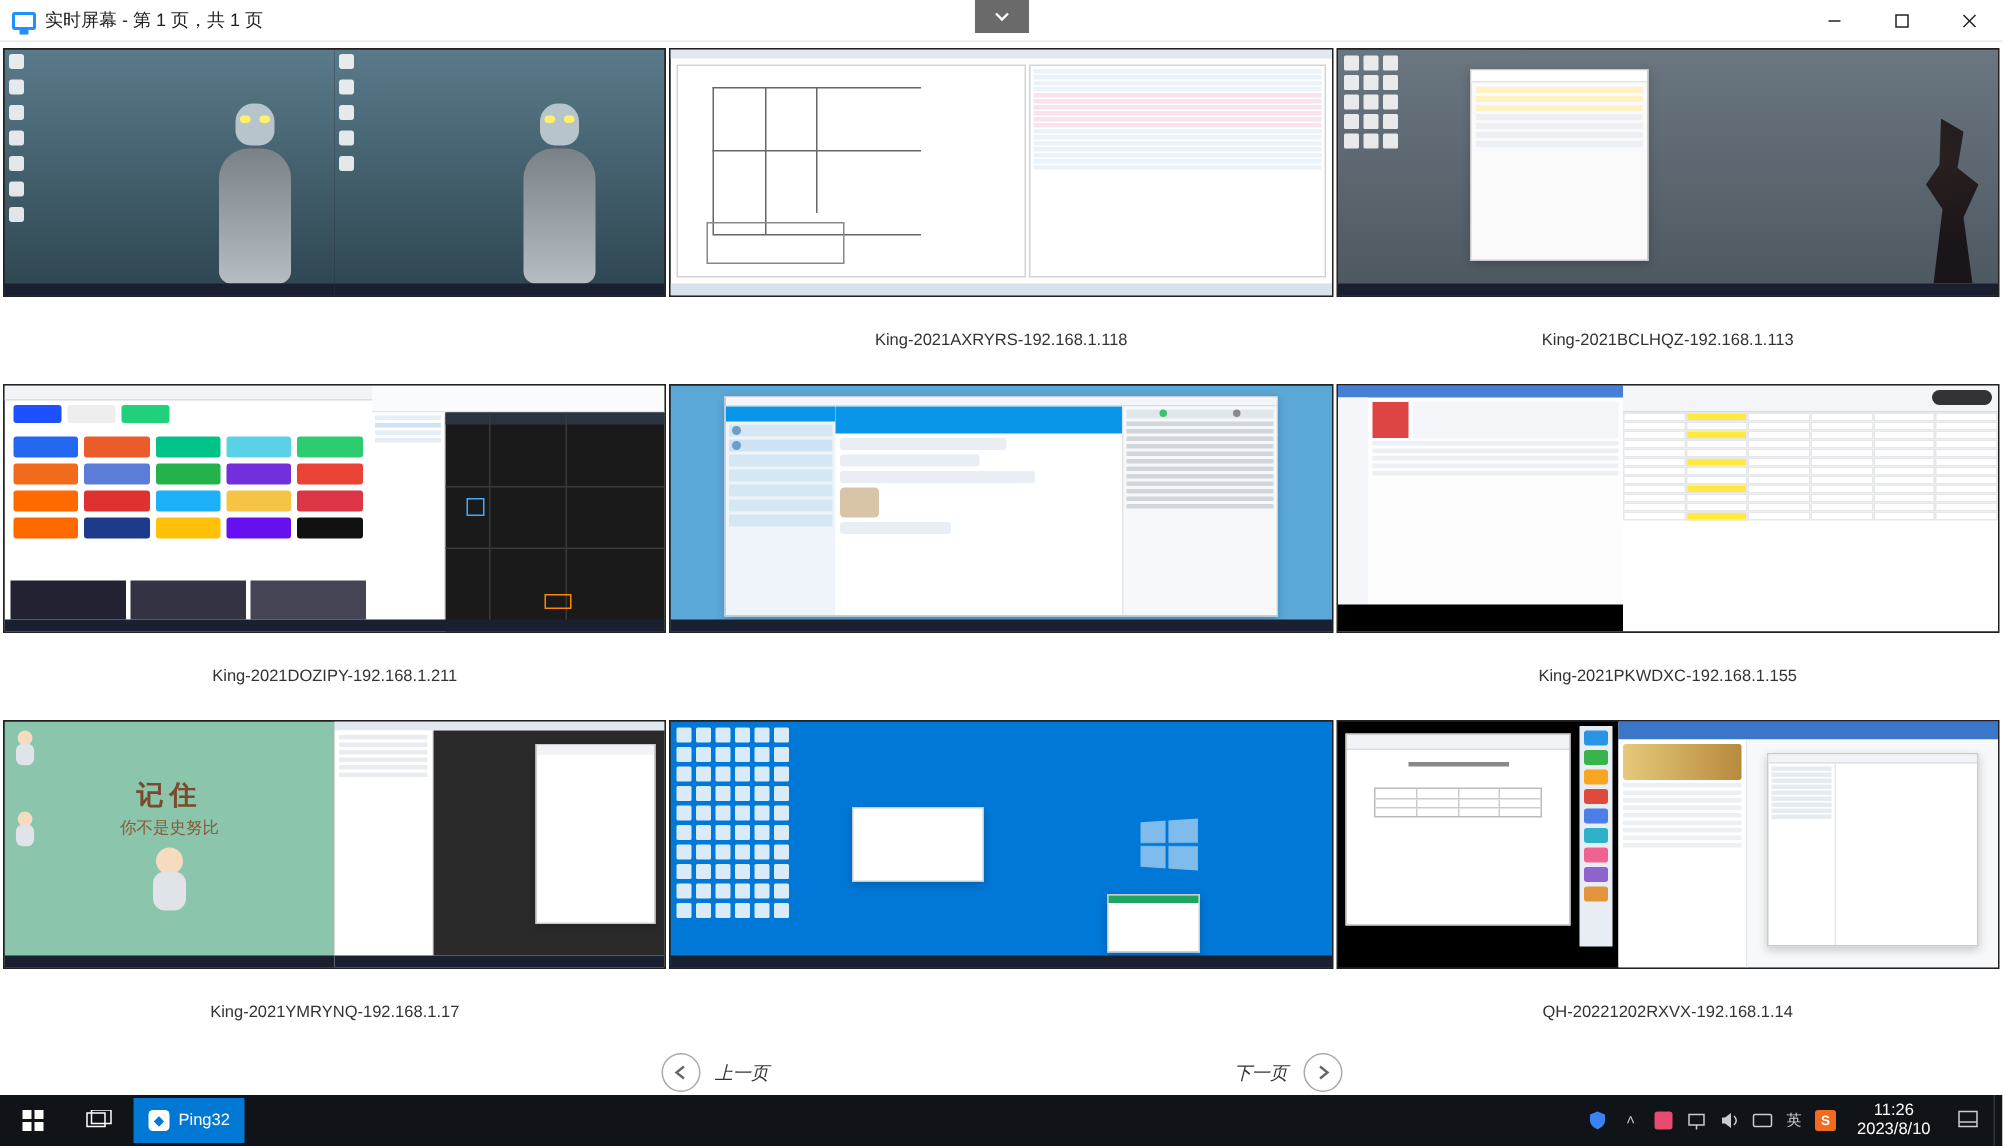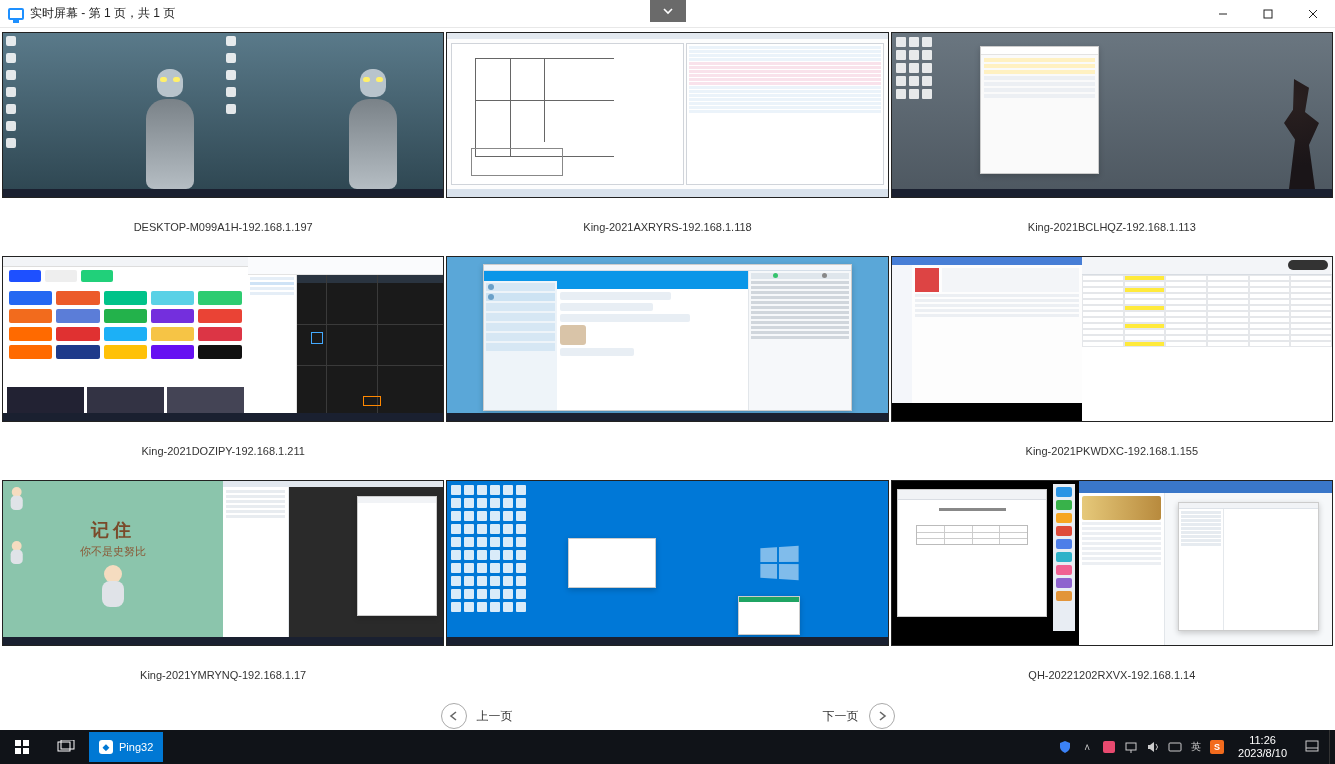--- a/index.html
+++ b/index.html
@@ -15,21 +15,21 @@
 .winbtns { margin-left: auto; display: flex; }
 .winbtn { width: 45px; height: 28px; display:flex; align-items:center; justify-content:center; cursor:pointer; }
 
 
 .grid { padding: 4px 2px 0 2px; display: grid; grid-template-columns: repeat(3, 1fr); gap: 2px; }
 .cell { }
 .thumb { width: 100%; height: 166px; background: #222; position: relative; overflow: hidden; cursor:pointer; border:1px solid transparent; }
 .label { text-align: center; font-size: 11px; color: #333; padding: 10px 0 8px 0; height: 56px; display:flex; align-items:center; justify-content:center; }
 
 
-.pager { position: absolute; left: 0; right: 0; bottom: 34px; height: 28px; display:flex; justify-content:center; gap: 310px; align-items:center; }
+.pager { position: absolute; left: 0; right: 0; bottom: 34px; height: 28px; display:flex; justify-content:center; gap: 310px; align-items:flex-start;font-style:italic; }
 .pagebtn { display:flex; align-items:center; gap:10px; cursor:pointer; font-size:12px; color:#333; }
 .circlebtn { width:26px; height:26px; border:1px solid #aaa; border-radius:50%; display:flex; align-items:center; justify-content:center; background:#fff; }
 
 
 .taskbar { position:absolute; bottom:0; left:0; right:0; height:34px; background:#101318; display:flex; align-items:center; color:#fff; font-size:11px; }
 .tbtn { height:34px; min-width:44px; display:flex; align-items:center; justify-content:center; cursor:pointer; padding:0 6px; }
 .taskitem { height:30px; margin:2px 1px; padding:0 10px; display:flex; align-items:center; gap:6px; cursor:pointer; max-width:160px; }
 .taskitem.blue { background:#0078d4; }
 .taskitem.active { background:#3a3a3a; }
 .taskitem .sq { width:14px; height:14px; }
@@ -159,21 +159,20 @@
             <div class="ultra-head">
                 <div class="ultra-eye" style="left:3px;"></div>
                 <div class="ultra-eye" style="right:3px;"></div>
               </div>
             <div class="ultra-body"></div>
           </div>
           <div class="tinybar"></div>
         </div>
       </div>
     </div>
-    <div class="label">DESKTOP-M099A1H-192.168.1.197</div>
   </div>
 
   <div class="cell">
     <div class="thumb">
       <div class="white-app">
         <div class="toolstrip"></div>
         <div class="content">
           <div class="diagram-pane">
             <div class="dline" style="left:10%; top:10%; width:1px; height:70%;"></div>
             <div class="dline" style="left:25%; top:10%; width:1px; height:70%;"></div>

